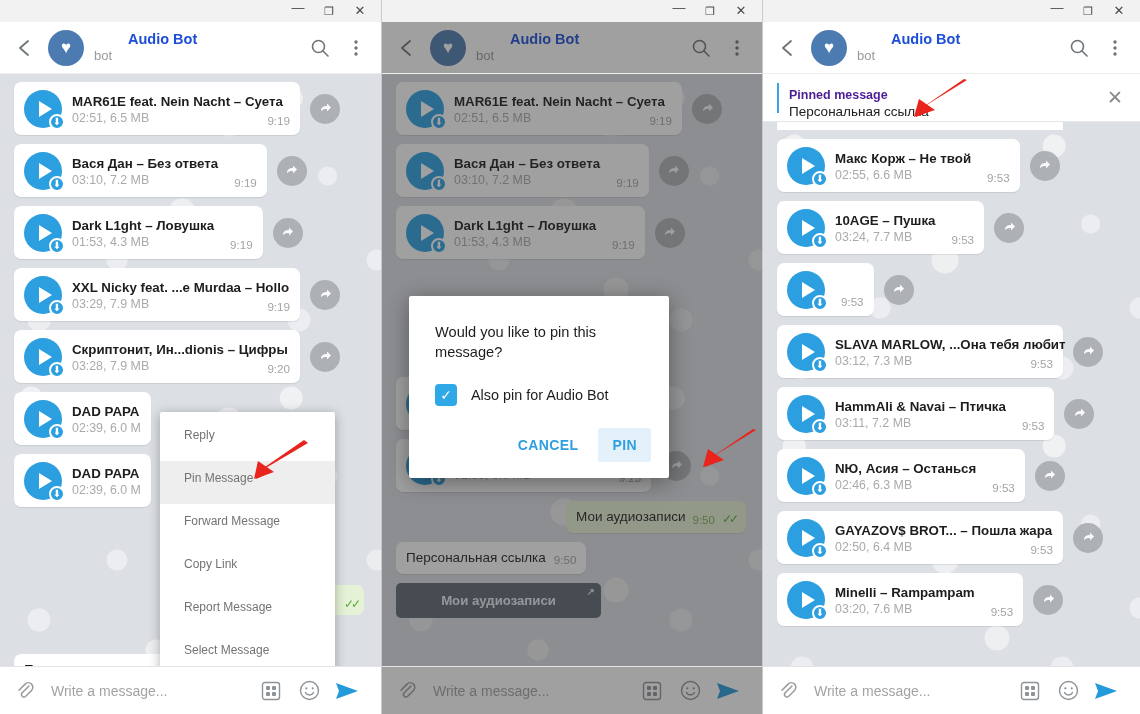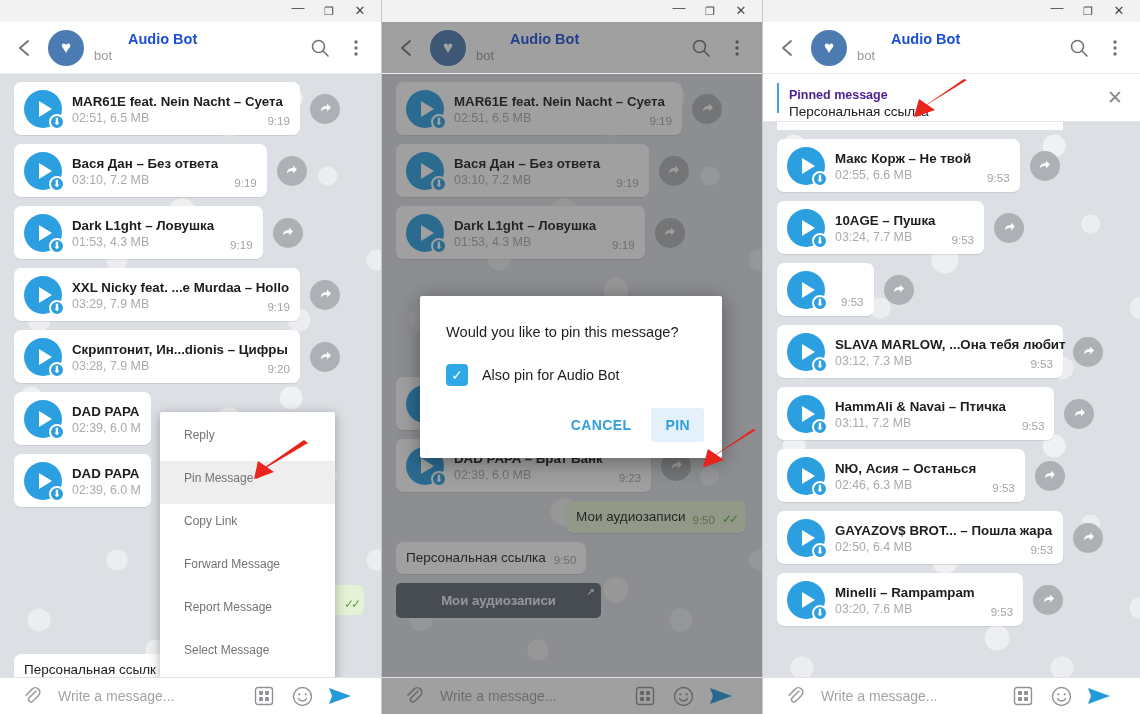--- a/index.html
+++ b/index.html
@@ -101,22 +101,22 @@
   .ticks { color:#5aab3b; font-size:12px; letter-spacing:-3px; }
   .bub-in { background:#fff; border-radius:7px; padding:7px 10px;
             display:inline-flex; align-items:flex-end; gap:8px; box-shadow:0 1px 1px rgba(0,0,0,.09);}
   .bub-in .t { font-size:13.5px; color:#1d1d1d; line-height:18px; }
 
   .kbtn { background:#5b6670; color:#e8eef3; border-radius:5px; font-size:13.2px;
           font-weight:bold; text-align:center; padding:10px 0; position:relative; }
   .kbtn .ext { position:absolute; right:6px; top:3px; font-size:10px; color:#cfd8de; }
 
   
-  .composer { height:37px; background:#fff; border-top:1px solid #e4e4e4;
-              display:flex; align-items:center; gap:0; padding:0 22px; flex:none; }
+  .composer { height:48px; background:#fff; border-top:1px solid #e4e4e4;
+              display:flex; align-items:center; gap:0; padding:0 15px; flex:none; }
   .clip { width:28px; flex:none; color:#9a9a9a; display:flex; align-items:center; }
   .cinput { flex:1; font-size:14px; color:#a3a3a3; padding-left:8px; }
   .cicon { width:38px; flex:none; display:flex; align-items:center; justify-content:center;
            color:#8e9398; }
 
   
   .ctxmenu { position:absolute; background:#fff; border-radius:2px;
              box-shadow:0 2px 12px rgba(0,0,0,.3); padding:6px 0; z-index:30; }
   .ctxitem { padding:8px 22px 17px 24px; font-size:12px; color:#737373; line-height:18px;
              white-space:nowrap; }
@@ -323,22 +323,22 @@
           <div class="bub-in">
             <span class="t">Персональная ссылк</span>
           </div>
         </div>
 
       </div>
 
       <div class="ctxmenu" style="left:160px; top:338px; width:175px;">
         <div class="ctxitem">Reply</div>
         <div class="ctxitem hl">Pin Message</div>
+        <div class="ctxitem">Forward Message</div>
         <div class="ctxitem">Copy Link</div>
-        <div class="ctxitem">Forward Message</div>
         <div class="ctxitem">Report Message</div>
         <div class="ctxitem">Select Message</div>
       </div>
 
       <svg class="arrow" style="left:238px; top:365px;" width="72" height="42" viewBox="0 0 72 42">
         <path d="M70 4 L26 30 L34 33 L18 40 L20 23 L27 28 L66 1 Z" fill="#e8241c"></path>
         <path d="M16 40 L20 22 L36 33 Z" fill="#e8241c"></path>
       </svg>
     </div>
 
@@ -531,21 +531,21 @@
         </div>
 
         <div class="kbtn" style="margin:0 14px; width:205px;">
           <span class="ext">↗</span>
           <span>Мои аудиозаписи</span>
         </div>
       </div>
 
       <div class="dim"></div>
 
-      <div class="modal" style="left:38px; top:222px; width:302px;">
+      <div class="modal" style="left:27px; top:222px; width:260px;">
         <div class="mtitle">Would you like to pin this message?</div>
         <div class="mrow">
           <span class="cbx">✓</span>
           <span class="clabel">Also pin for Audio Bot</span>
         </div>
         <div class="macts">
           <div class="mbtn">CANCEL</div>
           <div class="mbtn pin">PIN</div>
         </div>
       </div>

